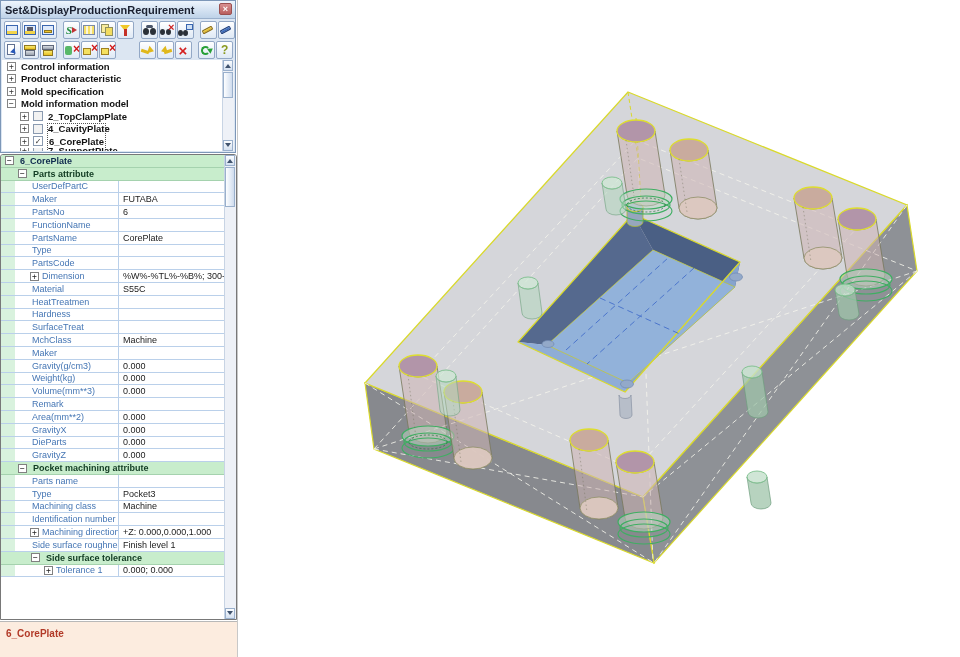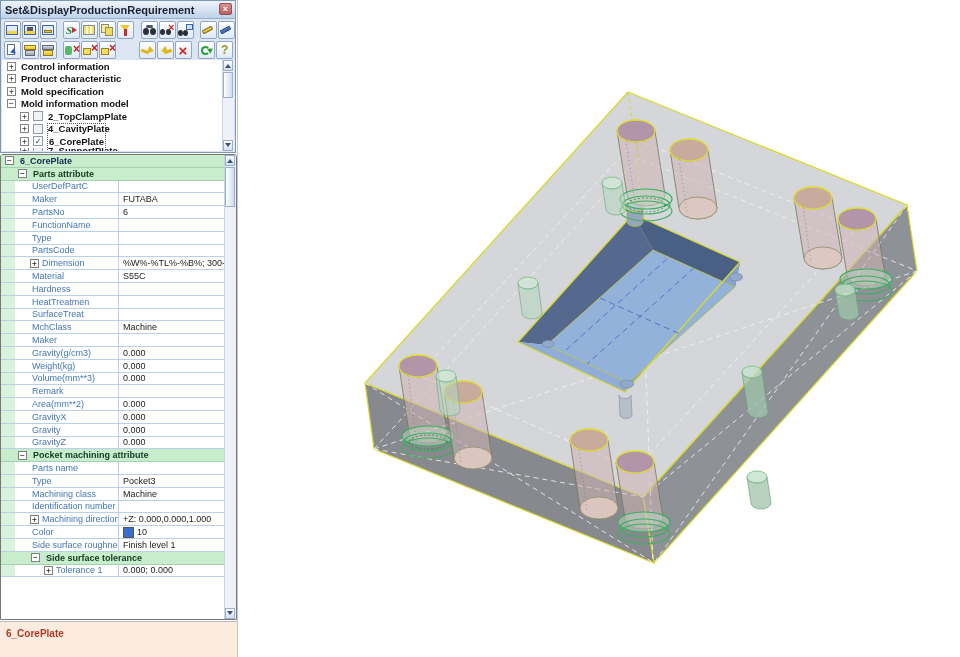--- a/index.html
+++ b/index.html
@@ -294,46 +294,51 @@
         <div class="plab">PartsNo</div>
         <div class="pval">6</div>
       </div>
       <div class="prow">
         <span class="pgut"></span>
         <div class="plab">FunctionName</div>
         <div class="pval"></div>
       </div>
       <div class="prow">
         <span class="pgut"></span>
+        <div class="plab">PartsName</div>
+        <div class="pval">CorePlate</div>
+      </div>
+      <div class="prow">
+        <span class="pgut"></span>
         <div class="plab">Type</div>
         <div class="pval"></div>
       </div>
       <div class="prow">
         <span class="pgut"></span>
         <div class="plab">PartsCode</div>
         <div class="pval"></div>
       </div>
       <div class="prow">
         <span class="pgut"></span>
         <div class="plab withexp"><span class="pexp">+</span>Dimension</div>
         <div class="pval">%W%-%TL%-%B%; 300-4...</div>
       </div>
       <div class="prow">
         <span class="pgut"></span>
         <div class="plab">Material</div>
         <div class="pval">S55C</div>
       </div>
       <div class="prow">
         <span class="pgut"></span>
+        <div class="plab">HeatTreatmen</div>
+        <div class="pval"></div>
+      </div>
+      <div class="prow">
+        <span class="pgut"></span>
         <div class="plab">Hardness</div>
-        <div class="pval"></div>
-      </div>
-      <div class="prow">
-        <span class="pgut"></span>
-        <div class="plab">HeatTreatmen</div>
         <div class="pval"></div>
       </div>
       <div class="prow">
         <span class="pgut"></span>
         <div class="plab">SurfaceTreat</div>
         <div class="pval"></div>
       </div>
       <div class="prow">
         <span class="pgut"></span>
         <div class="plab">MchClass</div>
@@ -369,21 +374,21 @@
         <div class="plab">Area(mm**2)</div>
         <div class="pval">0.000</div>
       </div>
       <div class="prow">
         <span class="pgut"></span>
         <div class="plab">GravityX</div>
         <div class="pval">0.000</div>
       </div>
       <div class="prow">
         <span class="pgut"></span>
-        <div class="plab">Gravity</div>
+        <div class="plab">DieParts</div>
         <div class="pval">0.000</div>
       </div>
       <div class="prow">
         <span class="pgut"></span>
         <div class="plab">GravityZ</div>
         <div class="pval">0.000</div>
       </div>
       <div class="prow pgroup pg1" style="padding-left: 17px;">
         <span class="pexp">−</span>
         <span class="pglab">Pocket machining attribute</span>
@@ -405,25 +410,20 @@
       </div>
       <div class="prow">
         <span class="pgut"></span>
         <div class="plab">Identification number</div>
         <div class="pval"></div>
       </div>
       <div class="prow">
         <span class="pgut"></span>
         <div class="plab withexp"><span class="pexp">+</span>Machining direction</div>
         <div class="pval">+Z: 0.000,0.000,1.000</div>
-      </div>
-      <div class="prow">
-        <span class="pgut"></span>
-        <div class="plab">Color</div>
-        <div class="pval"><span class="swatch" style="background: rgb(58, 111, 208);"></span>10</div>
       </div>
       <div class="prow">
         <span class="pgut"></span>
         <div class="plab">Side surface roughness</div>
         <div class="pval">Finish level 1</div>
       </div>
       <div class="prow pgroup pg2" style="padding-left: 30px;">
         <span class="pexp">−</span>
         <span class="pglab">Side surface tolerance</span>
       </div>

